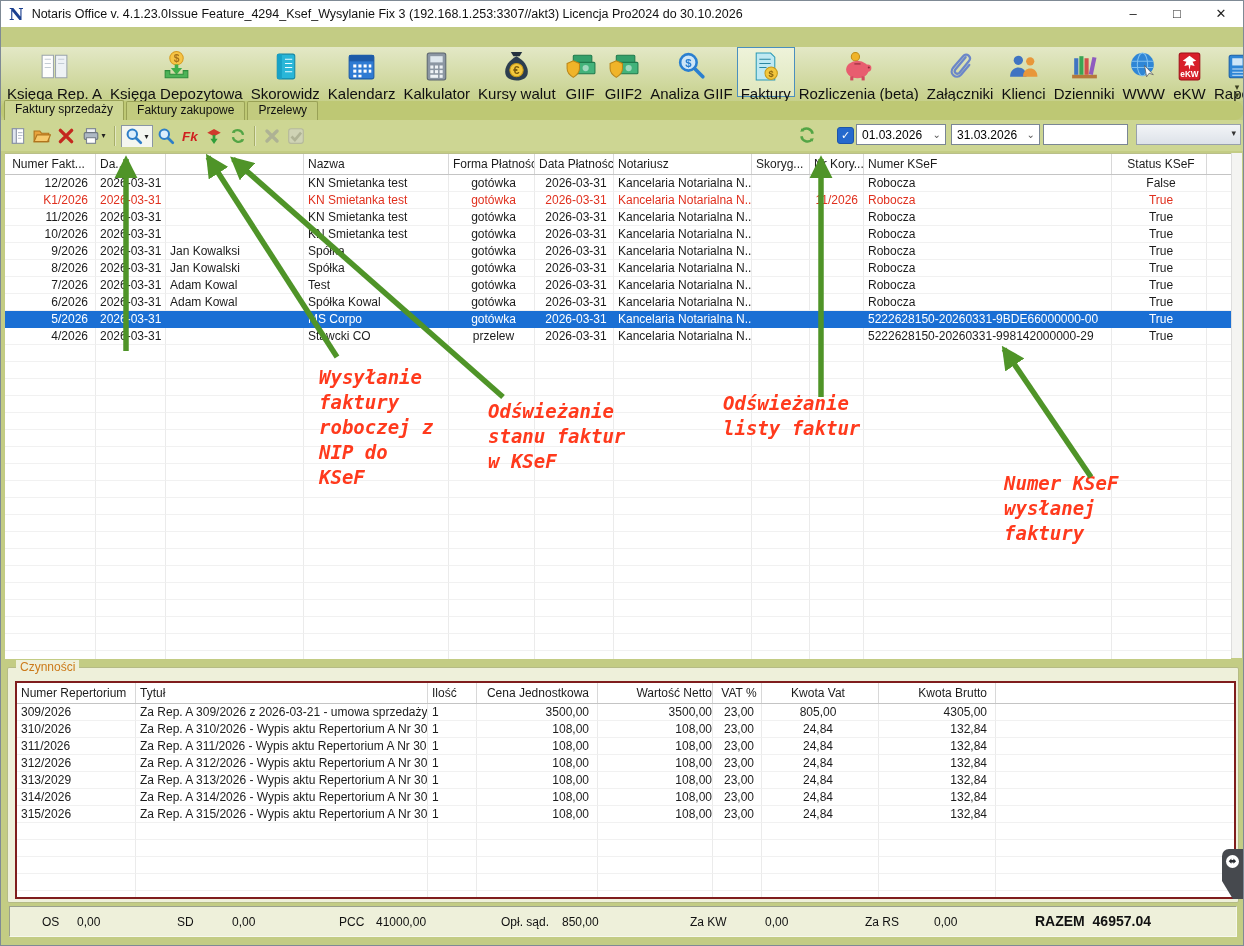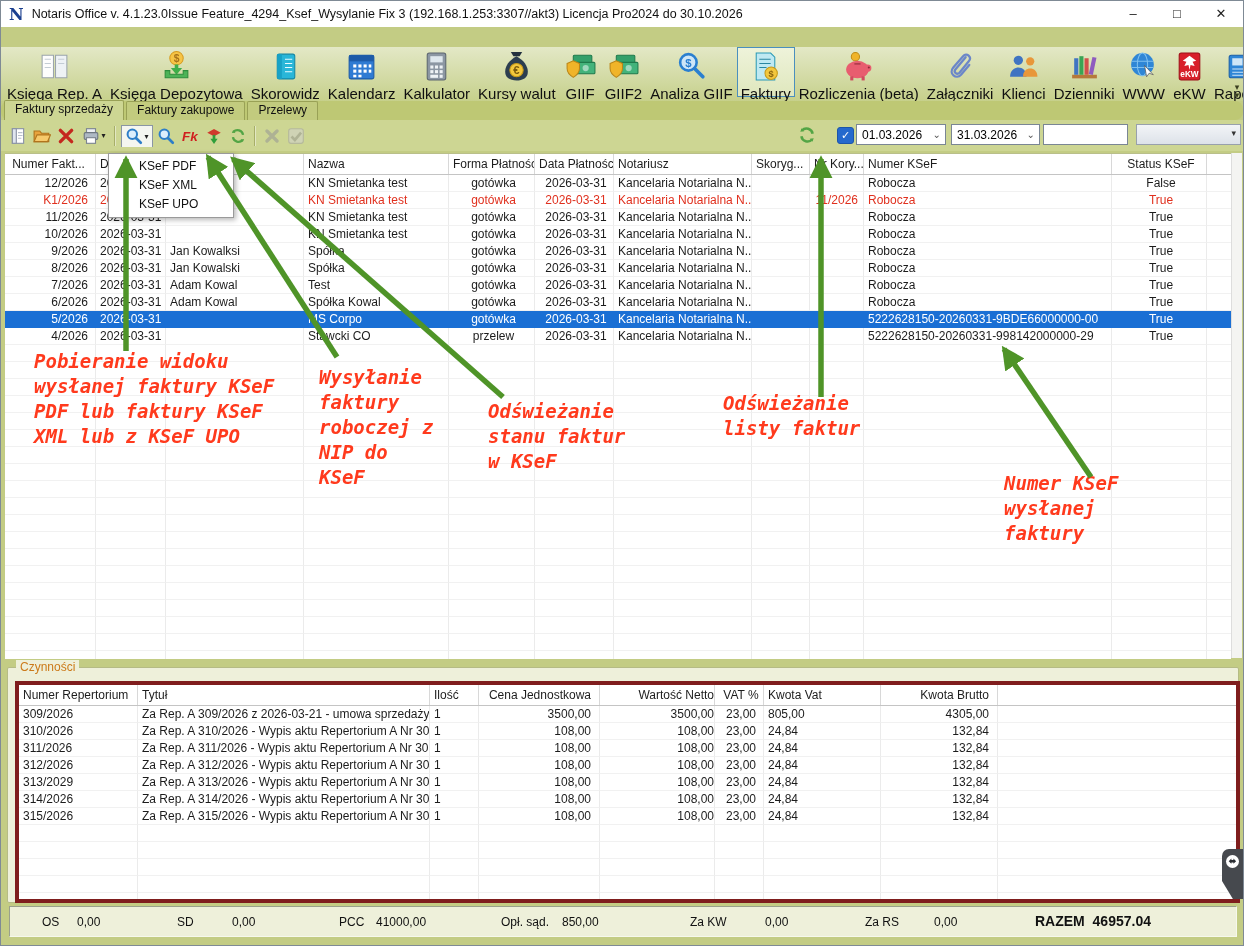--- a/index.html
+++ b/index.html
@@ -74,28 +74,28 @@
   .c-notariusz{width:138px;}
   .c-skoryg{width:58px;}
   .c-nr_kory{width:54px;text-align:right;padding-right:5px;}
   .c-ksef{width:248px;}
   .c-status{width:95px;text-align:center;}
   .c-x{flex:1 1 auto;border-right:none!important;}
   .thead .c-nr,.thead .c-nr_kory{text-align:center;padding-left:4px;}
   
   .groupbox{position:absolute;left:6px;top:666px;width:1232px;height:236px;border:1px solid #b5bb85;border-radius:2px;box-sizing:border-box;background:#eef0da;}
   .gb-label{position:absolute;left:8px;top:-8px;background:#eef0da;padding:0 4px;font-size:12px;color:#cc7a1a;}
-  .grid.sub{left:7px;top:13px;width:1217px;height:214px;border:4px solid #7f1d1d;}
+  .grid.sub{left:7px;top:13px;width:1217px;height:214px;border:2px solid #7f1d1d;}
   .c-rep{width:119px;}
   .c-tytul{width:292px;}
   .c-ilosc{width:49px;}
   .c-cena{width:121px;text-align:right;padding-right:8px;}
   .c-netto{width:115px;text-align:right;padding-right:0;}
   .c-vat{width:49px;text-align:center;}
-  .c-kvat{width:117px;text-align:left;padding-right:8px;}
+  .c-kvat{width:117px;text-align:center;padding-right:8px;}
   .c-brutto{width:117px;text-align:right;padding-right:8px;}
   
   .statusbar{position:absolute;left:8px;top:905px;width:1228px;height:31px;background:#eef0da;font-size:12px;color:#111;
              border:1px solid;border-color:#9aa08c #f6f8ec #f6f8ec #9aa08c;box-sizing:border-box;}
   .sl,.sv{position:absolute;top:8px;white-space:nowrap;}
   .sl.s1{left:32px}.sv.s1{left:67px}
   .sl.s2{left:167px}.sv.s2{left:222px}
   .sl.s3{left:329px}.sv.s3{left:366px}
   .sl.s4{left:491px}.sv.s4{left:552px}
   .sl.s5{left:680px}.sv.s5{left:755px}
@@ -1075,30 +1075,21 @@
       <span class="sl s3">PCC</span>
       <span class="sv s3">41000,00</span>
       <span class="sl s4">Opł. sąd.</span>
       <span class="sv s4">850,00</span>
       <span class="sl s5">Za KW</span>
       <span class="sv s5">0,00</span>
       <span class="sl s6">Za RS</span>
       <span class="sv s6">0,00</span>
     </div>
 
-  <div class="ksef-menu">
-      <div class="ksef-item">KSeF PDF</div>
-      <div class="ksef-item">KSeF XML</div>
-      <div class="ksef-item">KSeF UPO</div>
-    </div>
-
-  <div class="note n1">Pobieranie widoku
-wysłanej faktury KSeF
-PDF lub faktury KSeF
-XML lub z KSeF UPO</div>
+
   <div class="note n2">Wysyłanie
 faktury
 roboczej z
 NIP do
 KSeF</div>
   <div class="note n3">Odświeżanie
 stanu faktur
 w KSeF</div>
   <div class="note n4">Odświeżanie
 listy faktur</div>

